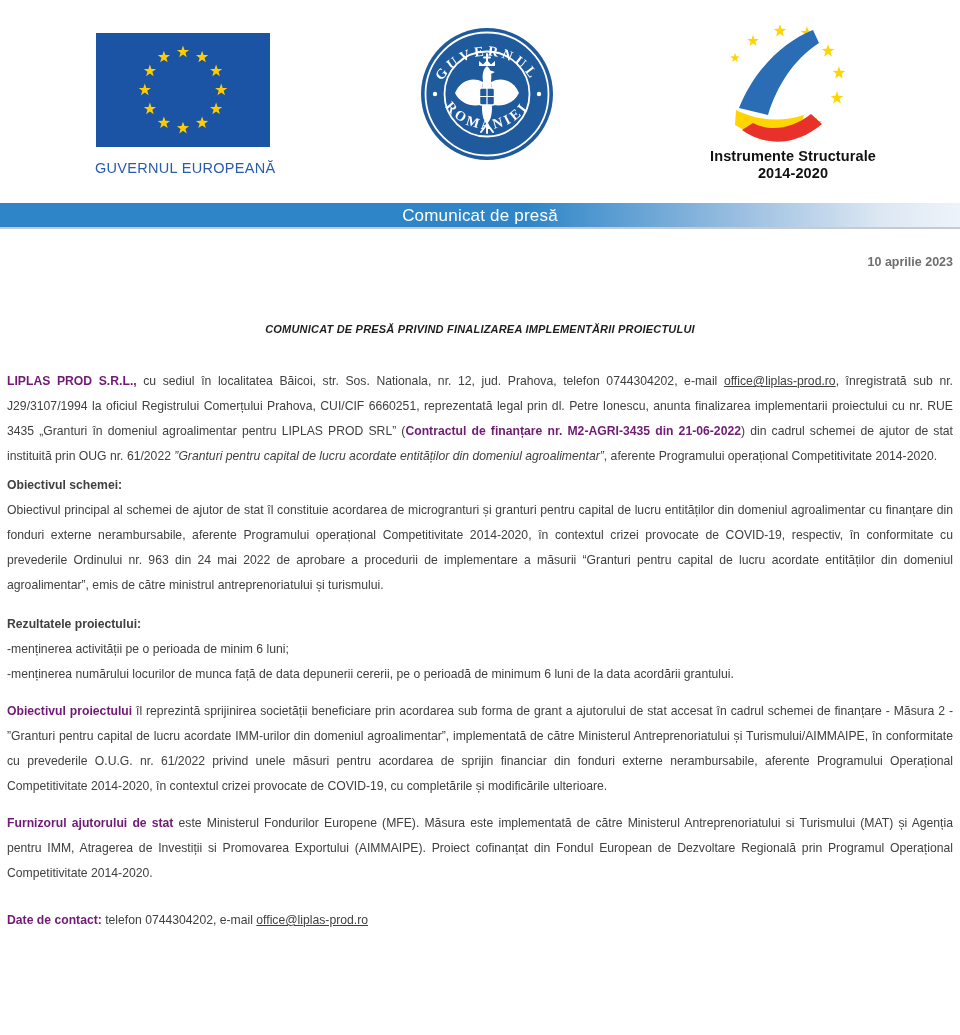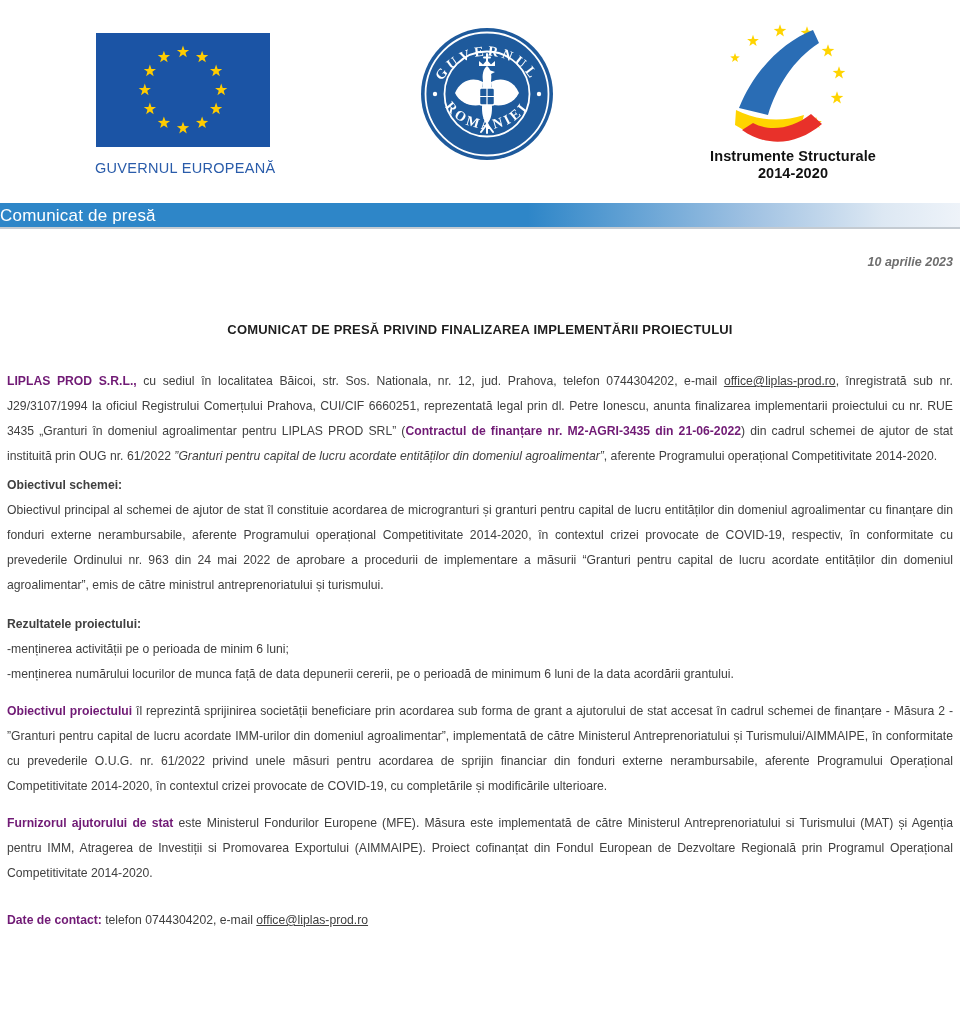--- a/index.html
+++ b/index.html
@@ -15,26 +15,27 @@
   .eu-block { position: absolute; left: 95px; top: 33px; width: 176px; text-align: center; }
   .eu-label { margin-top: 9px; font-size: 14.5px; letter-spacing: .3px; color: #2a5caa; white-space: nowrap; }
   .gov-block { position: absolute; left: 420px; top: 27px; width: 134px; height: 134px; }
   .is-block { position: absolute; left: 697px; top: 18px; width: 192px; text-align: center; }
   .is-label { font-weight: bold; font-size: 14.5px; line-height: 17px; color: #111; letter-spacing: .1px; text-align: center; }
   
   .banner {
     position: absolute; top: 203px; left: 0; width: 960px; height: 26px;
     background: linear-gradient(to right, #2e86c8 0%, #2e86c8 55%, #9fc1e2 78%, #dde8f3 92%, #eef3f9 100%);
     border-bottom: 2px solid #c4cbd2;
+    text-align: center;
   }
   .banner span { color: #ffffff; font-size: 17px; line-height: 26px; letter-spacing: .2px; }
   
   .content { position: absolute; top: 231px; left: 7px; width: 946px; }
-  .date-line { text-align: right; font-weight: bold; font-style: italic; font-size: 12.5px; line-height: 25px; color: #6e6e6e; margin-top: 19px; }
-  .headline { text-align: center; font-weight: bold; font-size: 13px; line-height: 25px; color: #1e1e1e; letter-spacing: .2px; margin-top: 42px; }
+  .date-line { text-align: right; font-weight: bold; font-size: 12.5px; line-height: 25px; color: #6e6e6e; margin-top: 19px; }
+  .headline { text-align: center; font-weight: bold; font-size: 11px; line-height: 25px; color: #1e1e1e; letter-spacing: .2px; margin-top: 42px; font-style: italic; }
   .para, .sec-head, .fin div { font-size: 12.2px; line-height: 25px; text-align: justify; color: #404040; }
   .sec-head { font-weight: bold; }
   .mt-p1 { margin-top: 27px; }
   .mt4  { margin-top: 4px; }
   .mt14 { margin-top: 14px; }
   .mt12 { margin-top: 12px; }
   .mt18 { margin-top: 18px; }
   .mt22 { margin-top: 22px; }
   strong { font-weight: bold; color: #701a75; }
   em { font-style: italic; }

